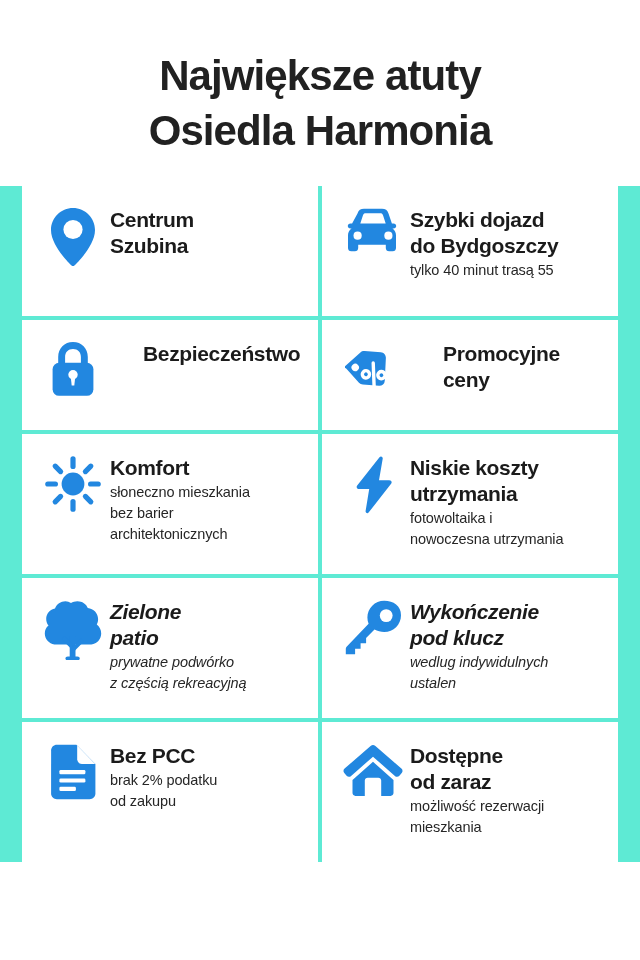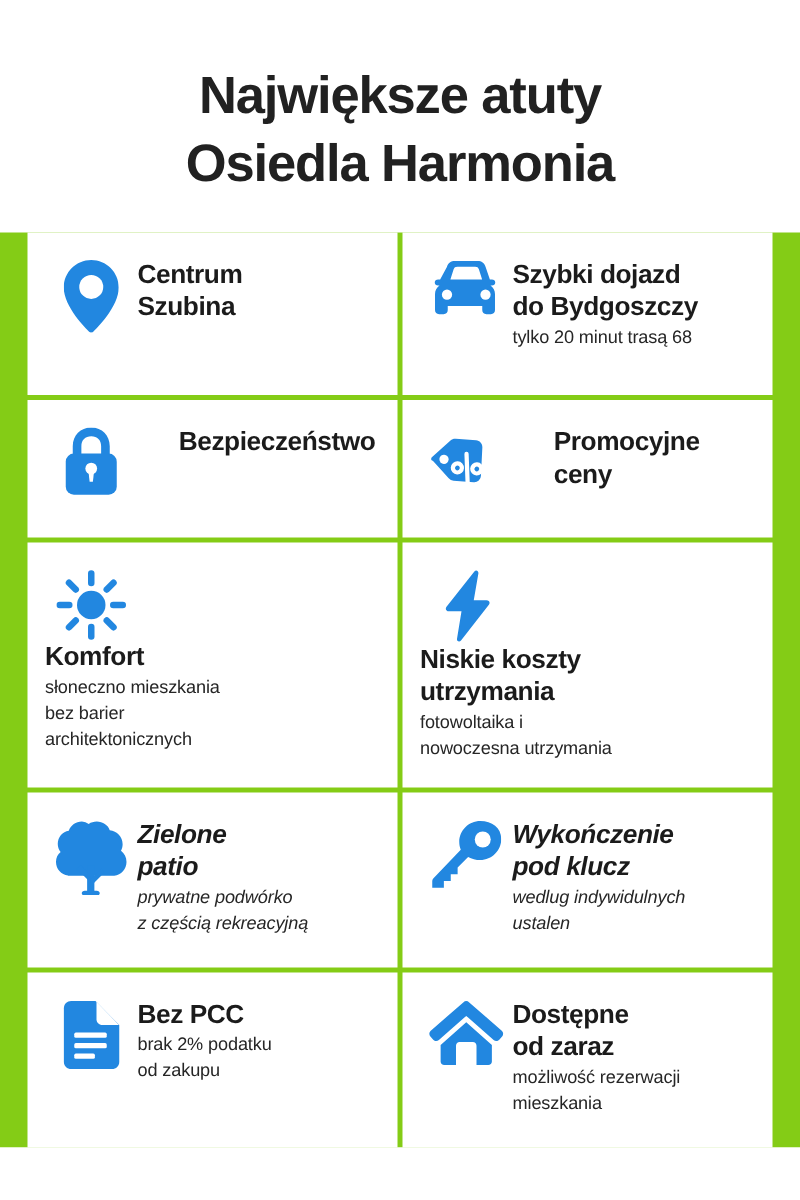--- a/index.html
+++ b/index.html
@@ -39,33 +39,33 @@
 
   
   .grid {
     margin-top: 28px;
     display: grid;
     grid-template-columns: 1fr 1fr;
     column-gap: 4px;
     row-gap: 4px;
     padding: 0 22px;
     box-sizing: border-box;
-    background: #84cc16;
+    background: #5eead4;
   }
   .card {
     background: #ffffff;
     display: flex;
     align-items: flex-start;
     padding: 20px 10px 20px 14px;
     box-sizing: border-box;
     min-height: 130px;
   }
   .card.r1 { min-height: 130px; }
   .card.r2 { min-height: 110px; gap: 33px; }
-  .card.r3 { min-height: 140px; flex-direction: column; }
+  .card.r3 { min-height: 140px; }
   .card.r4 { min-height: 140px; font-style: italic; }
   .card.r5 { min-height: 140px; }
 
   .icon-wrap {
     flex: 0 0 auto;
     width: 74px;
     display: flex;
     align-items: flex-start;
     justify-content: center;
     padding-top: 2px;
@@ -131,21 +131,21 @@
         <svg width="58" height="50" viewBox="0 0 58 50" aria-hidden="true">
           <path d="M13.5 5.5C14.6 2.2 16.6 0.8 20 0.8h18c3.4 0 5.4 1.4 6.5 4.7l3.4 10.1h1.6c1.6 0 2.7 1 2.7 2.4 0 1.4-1.1 2.4-2.7 2.4h-1.1c2.3 1.5 3.6 4 3.6 6.9V40c0 2-1.3 3.3-3.3 3.3h-3.6c-2 0-3.3-1.3-3.3-3.3v-3.2H14.2V40c0 2-1.3 3.3-3.3 3.3H7.3C5.3 43.3 4 42 4 40V27.3c0-2.9 1.3-5.4 3.6-6.9H6.5c-1.6 0-2.7-1-2.7-2.4 0-1.4 1.1-2.4 2.7-2.4h1.6L13.5 5.5z" fill="#2287e0"></path>
           <path d="M18.9 7.4c0.5-1.5 1.3-2.1 3-2.1h14.2c1.7 0 2.5 0.6 3 2.1l2.6 8.1H16.3l2.6-8.1z" fill="#ffffff"></path>
           <circle cx="13.6" cy="27.7" r="4.1" fill="#ffffff"></circle>
           <circle cx="44.4" cy="27.7" r="4.1" fill="#ffffff"></circle>
         </svg>
       </div>
       <div class="card-text">
         <div class="card-title">Szybki dojazd
 do Bydgoszczy</div>
-        <div class="card-sub">tylko 20 minut trasą 68</div>
+        <div class="card-sub">tylko 40 minut trasą 55</div>
       </div>
     </div>
 
     <div class="card r2">
       <div class="icon-wrap">
         <svg width="46" height="54" viewBox="0 0 46 54" aria-hidden="true">
           <path d="M23 0C14.4 0 8.2 6.3 8.2 14.9v6.9h6.9v-6.9c0-4.8 3.1-7.9 7.9-7.9s7.9 3.1 7.9 7.9v6.9h6.9v-6.9C37.8 6.3 31.6 0 23 0z" fill="#2287e0"></path>
           <rect x="2.6" y="20.8" width="40.8" height="33" rx="6.5" fill="#2287e0"></rect>
           <circle cx="23" cy="32.8" r="4.7" fill="#ffffff"></circle>
           <path d="M20.6 33.6h4.8l-1.1 9.8h-2.6z" fill="#ffffff"></path>

